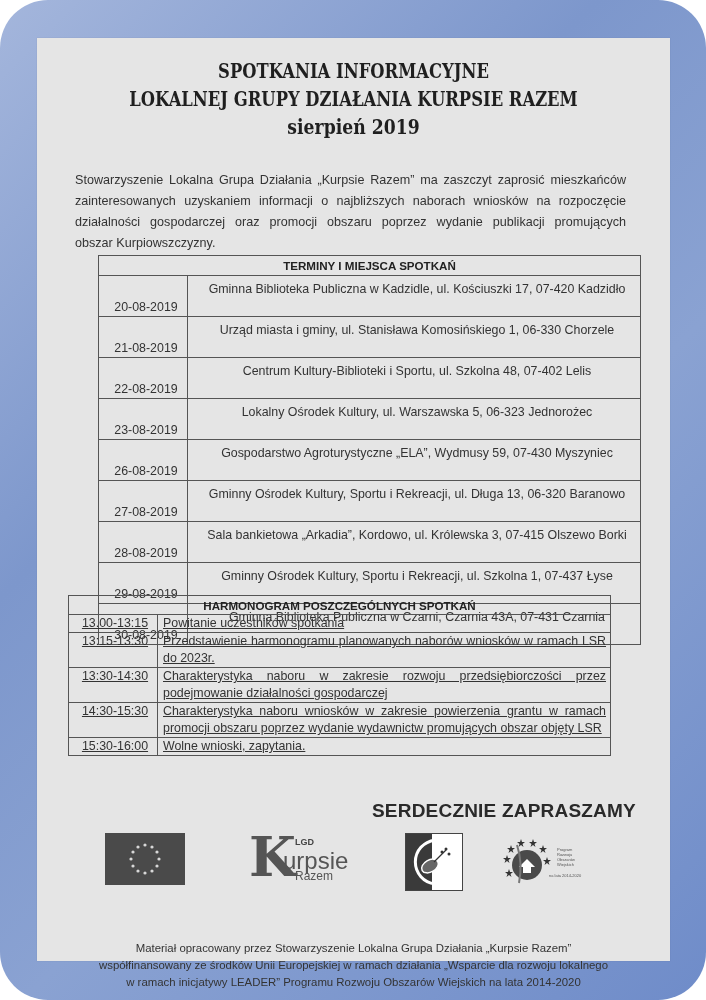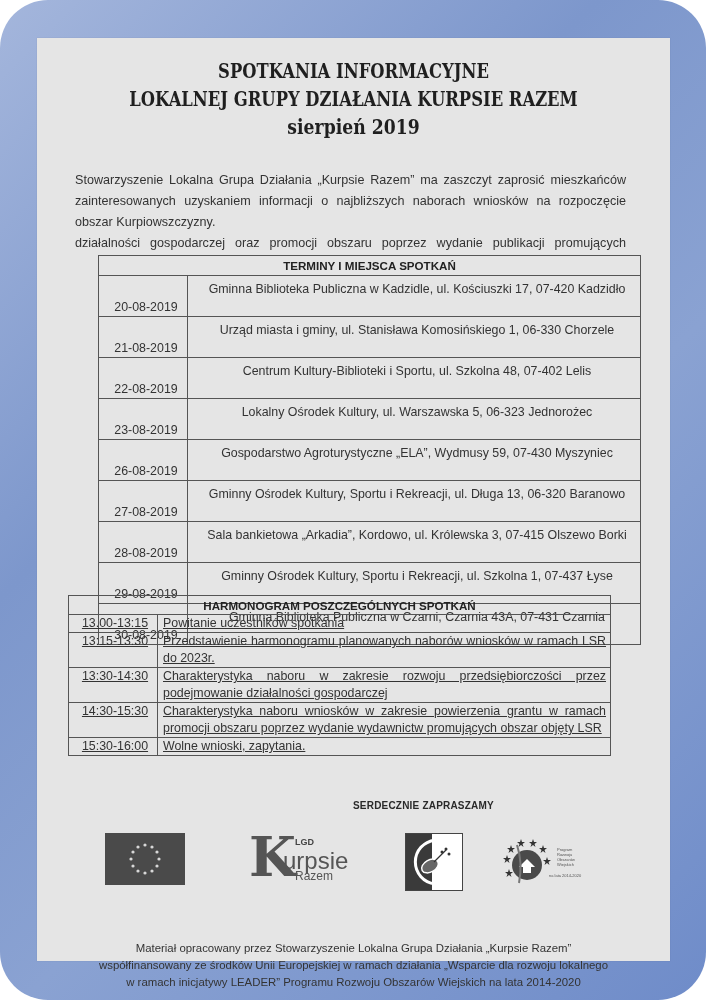--- a/index.html
+++ b/index.html
@@ -51,21 +51,21 @@
 
   .sched { left: 31px; top: 557px; width: 543px; font-size: 12.4px; color: #333; }
   .sched th {
     height: 18px; font-weight: bold; font-size: 11.6px; text-align: center; color: #222; margin-left: 39px;
   }
   .sched td { line-height: 17px; vertical-align: top; text-decoration: underline; }
   .sched td.time { width: 84px; padding: 0 0 0 4px; white-space: nowrap; }
   .sched td.desc { padding: 0 4px 0 5px; text-align: justify; }
 
   .invite {
-    position: absolute; left: 316px; top: 762px; font-size: 10px; font-weight: bold;
+    position: absolute; left: 335px; top: 762px; font-size: 19px; font-weight: bold;
     color: #2a2a2a; letter-spacing: 0.2px;
   }
   .logos { position: absolute; top: 795px; left: 0; width: 633px; height: 60px; }
   .logo { position: absolute; }
   .eu { left: 68px; top: 0; width: 80px; height: 52px; background: #4a4a4a; }
   .eu svg { width: 80px; height: 52px; }
   .kurpsie { left: 208px; top: -6px; width: 100px; height: 62px; }
   .leader { left: 368px; top: 0; width: 56px; height: 56px; border: 1px solid #444; background: #fff; overflow: hidden; }
   .prow { left: 460px; top: 0; width: 88px; height: 56px; }
 
@@ -81,22 +81,22 @@
 
 <div class="page">
 
   <div class="title t1">SPOTKANIA INFORMACYJNE</div>
   <div class="title t2">LOKALNEJ GRUPY DZIAŁANIA KURPSIE RAZEM</div>
   <div class="title t3">sierpień 2019</div>
 
   <div class="intro">
     <span class="line">Stowarzyszenie Lokalna  Grupa Działania „Kurpsie Razem” ma zaszczyt zaprosić mieszkańców</span>
     <span class="line">zainteresowanych uzyskaniem informacji o najbliższych naborach wniosków na rozpoczęcie</span>
+    <span class="line">działalności gospodarczej oraz promocji obszaru poprzez wydanie publikacji promujących</span>
     <span class="line last">obszar Kurpiowszczyzny.</span>
-    <span class="line">działalności gospodarczej oraz promocji obszaru poprzez wydanie publikacji promujących</span>
   </div>
 
   <table class="venues">
     <tbody>
         <tr>
           <th colspan="2">TERMINY I MIEJSCA SPOTKAŃ</th>
         </tr>
     <tr>
           <td class="date">20-08-2019</td>
           <td class="place">Gminna Biblioteka Publiczna w Kadzidle, ul. Kościuszki 17, 07-420 Kadzidło</td>

